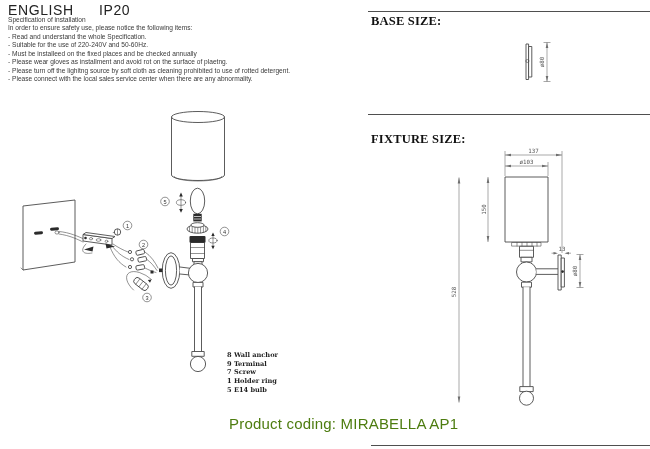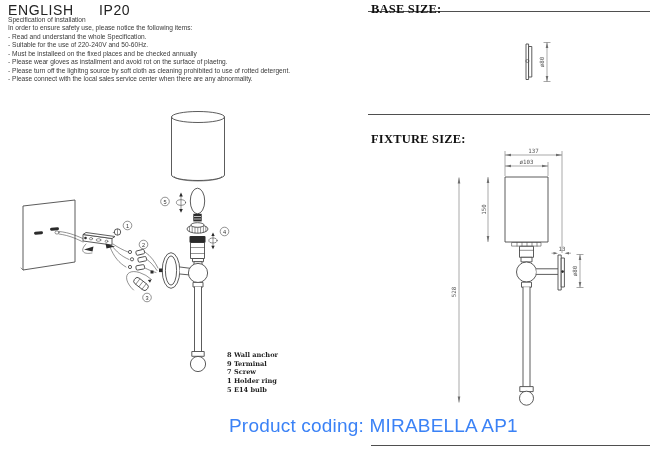--- a/index.html
+++ b/index.html
@@ -15,21 +15,21 @@
   .blk{fill:#2b2b2b;stroke:none}
   .dim{stroke:#6e6e6e;stroke-width:0.6;fill:none}
   .dimf{fill:#6e6e6e;stroke:none}
   text.dlbl{font-family:"DejaVu Sans Mono",monospace;font-size:5.8px;fill:#555}
   text.co{font-family:"Liberation Sans",sans-serif;font-size:5.6px;fill:#333}
   .hrule{position:absolute;height:1px;background:#4f4f4f}
   .heading{font-family:"Liberation Serif",serif;font-weight:bold;font-size:12.5px;letter-spacing:0.2px;color:#111}
   .lang{font-size:14px;letter-spacing:0.6px;color:#222}
   .spec{font-size:6.6px;line-height:8.45px;color:#3a3a3a;white-space:nowrap}
   .legend{font-family:"DejaVu Serif",serif;font-weight:bold;font-size:6.6px;line-height:8.7px;color:#1f1f1f;white-space:nowrap}
-  .coding{font-size:19px;color:#3b82f6;letter-spacing:0.2px}
+  .coding{font-size:15px;color:#4d7c0f;letter-spacing:0.2px}
 </style>
 </head>
 <body>
 
 <div class="abs lang" style="left:8px;top:2px">ENGLISH</div>
 <div class="abs lang" style="left:99px;top:2px">IP20</div>
 
 <div class="abs spec" style="left:8px;top:16px;width:360px">
   <div>Specification of installation</div>
   <div>In order to ensure safety use, please notice the following items:</div>
@@ -194,21 +194,21 @@
 
 <div class="abs legend" style="left:227px;top:351px">
   <div>8 Wall anchor</div>
   <div>9 Terminal</div>
   <div>7 Screw</div>
   <div>1 Holder ring</div>
   <div>5 E14 bulb</div>
 </div>
 
 <div class="hrule" style="left:368px;top:11px;width:282px"></div>
-<div class="abs heading" style="left:371px;top:2px">BASE SIZE:</div>
+<div class="abs heading" style="left:371px;top:14px">BASE SIZE:</div>
 
 <div class="hrule" style="left:368px;top:114px;width:282px"></div>
 <div class="abs heading" style="left:371px;top:132px">FIXTURE SIZE:</div>
 
 <div class="hrule" style="left:371px;top:445px;width:279px"></div>
 
 <svg class="abs" style="left:515px;top:35px" width="70" height="55" viewBox="515 35 70 55">
   <g>
     <rect class="lnw" x="526" y="44" width="2.6" height="35.5"></rect>
     <rect class="lnw" x="528.6" y="46.5" width="3.2" height="30.5"></rect>

